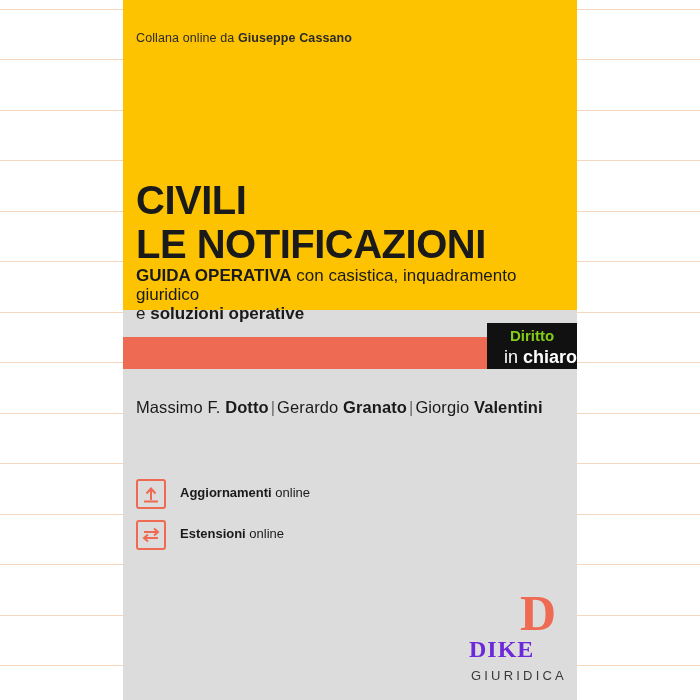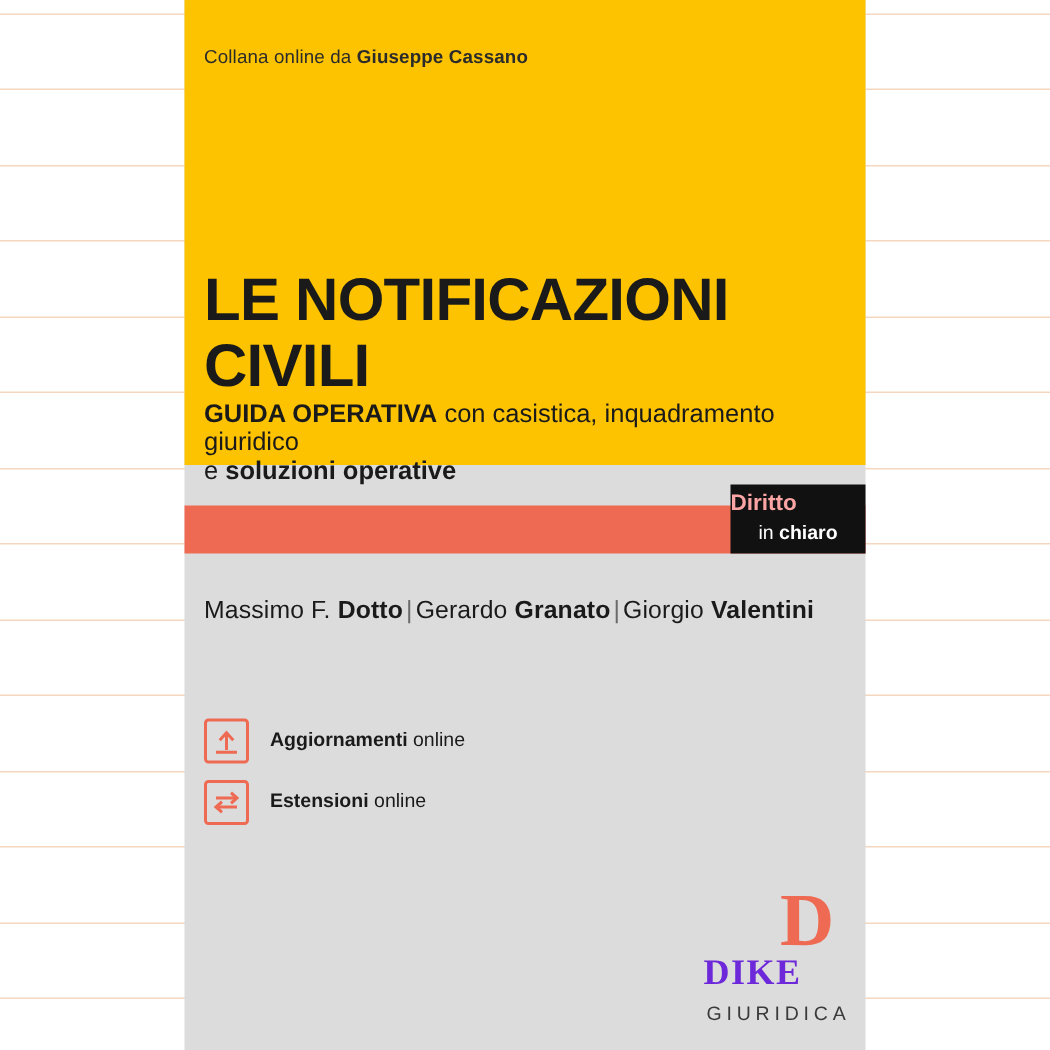--- a/index.html
+++ b/index.html
@@ -98,32 +98,32 @@
     left: 487px;
     top: 323px;
     width: 90px;
     height: 46px;
     background: #111111;
   }
   .black-box .l1 {
     position: absolute;
     left: 0; top: 4px;
     width: 90px;
-    text-align: left;
-    color: #fca5a5;
+    text-align: center;
+    color: #84cc16;
     font-size: 15px;
     font-weight: bold;
   }
   .black-box .l2 {
     position: absolute;
     left: 0; top: 24px;
     width: 90px;
-    text-align: center;
+    text-align: right;
     color: #ffffff;
-    font-size: 13px;
+    font-size: 18px;
   }
   .black-box .l2 b { font-weight: bold; }
 
   .authors {
     position: absolute;
     left: 136px;
     top: 398px;
     width: 430px;
     font-size: 16.5px;
     color: #1a1a1a;
@@ -216,22 +216,22 @@
 
   <div class="page-body"></div>
 
   <div class="yellow-block"></div>
 
   <div class="collana">
     <span>Collana online da </span><b>Giuseppe Cassano</b>
   </div>
 
   <div class="main-title">
+    <div>CIVILI</div>
     <div>LE NOTIFICAZIONI</div>
-    <div>CIVILI</div>
   </div>
 
   <div class="subtitle">
     <b>GUIDA OPERATIVA</b><span> con casistica, inquadramento giuridico</span><br>
     <span>e </span><b>soluzioni operative</b>
   </div>
 
   <div class="red-band"></div>
 
   <div class="black-box">

